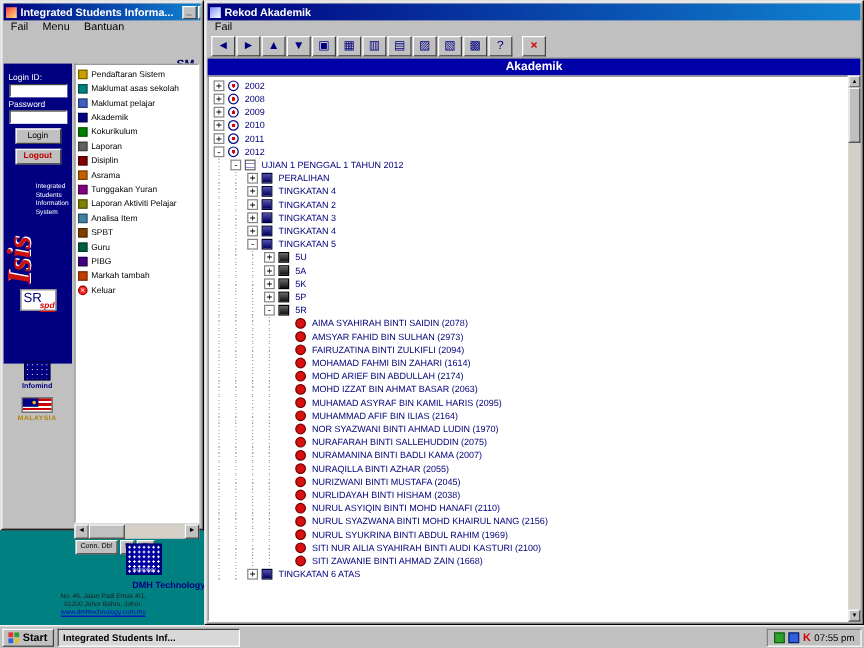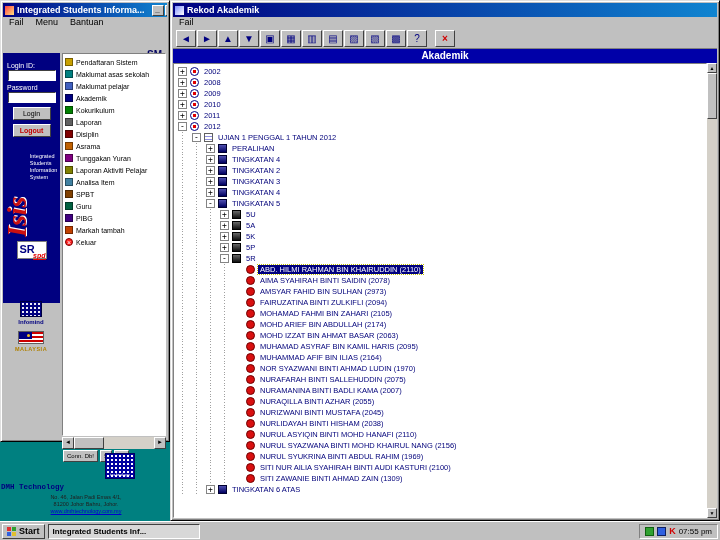--- a/index.html
+++ b/index.html
@@ -28,21 +28,21 @@
   .side-btn{width:38px;height:13px;margin-top:4px;background:#c0c0c0;border:1px solid;
        border-color:#fff #404040 #404040 #fff;font-size:7px;line-height:10px;}
   .side-btn.logout{color:#c00000;font-weight:bold;}
   #brand-row{display:flex;margin-top:8px;align-items:flex-start;gap:2px;}
   #brand-name{writing-mode:vertical-rl;transform:rotate(180deg);
        font-family:"Liberation Serif",serif;font-size:28px;font-weight:bold;font-style:italic;
        color:#cc1010;text-shadow:1px 1px 0 #fff;height:92px;line-height:22px;}
   #tagline{display:flex;flex-direction:column;gap:1px;padding-top:8px;}
   .tag-word{color:#fff;font-size:5.5px;}
   #sr-badge{margin-top:4px;width:30px;height:18px;background:#fff;border:1px solid #808080;position:relative;}
-  #sr-text{font-size:11px;font-weight:bold;color:#000080;position:absolute;left:2px;top:1px;}
+  #sr-text{font-size:11px;font-weight:normal;color:#000080;position:absolute;left:2px;top:1px;}
   #sr-sub{font-size:7px;font-style:italic;font-weight:bold;color:#e00000;position:absolute;right:0px;bottom:-2px;
        border-bottom:1px solid #e00000;}
   #infomind-block{position:absolute;left:8px;top:300px;width:44px;text-align:center;}
   #infomind-icon{width:22px;height:16px;margin:0 auto;background:#000080;border:1px solid #000040;
        background-image:radial-gradient(circle,#fff 0 0.7px,transparent 0.8px);background-size:4px 4px;}
   #infomind-label{font-size:6px;font-weight:bold;color:#000080;margin-top:2px;}
   #flag-block{position:absolute;left:8px;top:330px;width:44px;text-align:center;}
   #flag{width:26px;height:13px;margin:0 auto;position:relative;border:1px solid #606060;
        background:repeating-linear-gradient(to bottom,#cc0000 0 2px,#fff 2px 4px);}
   #flag-canton{position:absolute;left:0;top:0;width:13px;height:7px;background:#000080;}
@@ -62,22 +62,22 @@
        font-size:6px;line-height:9px;text-align:center;color:#000;flex:0 0 auto;}
   #h-thumb{width:30px;height:100%;background:#c0c0c0;border:1px solid;border-color:#fff #404040 #404040 #fff;}
 
   #bottom-buttons{position:absolute;left:62px;top:449px;display:flex;gap:2px;}
   .mini-btn{height:12px;background:#c0c0c0;border:1px solid;border-color:#fff #404040 #404040 #fff;
        font-size:6px;padding:0 3px;line-height:9px;}
 
   #footer-logo{position:absolute;left:104px;top:452px;width:30px;height:26px;background:#0000a0;border:1px solid #000060;
        background-image:radial-gradient(circle,#fff 0 0.8px,transparent 0.9px);background-size:4px 4px;}
   #logo-caption{position:absolute;left:0;right:0;bottom:1px;font-size:4px;color:#fff;text-align:center;}
-  #footer-company{position:absolute;left:0;width:170px;top:482px;text-align:left;font-size:7.5px;
-       font-weight:bold;color:#000080;font-family:Liberation Mono, monospace;}
+  #footer-company{position:absolute;left:0;width:170px;top:482px;text-align:right;font-size:7.5px;
+       font-weight:bold;color:#000080;}
   .footer-line{position:absolute;left:0;width:170px;text-align:center;font-size:5.5px;color:#202020;}
   #footer-addr1{top:493px;}
   #footer-addr2{top:500px;}
   #footer-web{top:507px;color:#0000d0;text-decoration:underline;}
 
   
   #right-window{left:170px;top:0;width:550px;height:521px;}
   #toolbar{position:absolute;left:2px;right:2px;top:28px;height:20px;display:flex;align-items:center;
        gap:1px;padding:0 3px;border-bottom:1px solid #808080;}
   .tool-btn{width:20px;height:17px;background:#c0c0c0;border:1px solid;border-color:#fff #404040 #404040 #fff;
@@ -413,29 +413,20 @@
         <span class="ni ni-class"></span>
         <span class="node-label">5R</span>
       </div>
       <div class="tree-row">
         <span class="guide"></span>
         <span class="guide"></span>
         <span class="guide"></span>
         <span class="guide"></span>
         <span class="exp empty"></span>
         <span class="ni ni-student"></span>
-        <span class="node-label selected">ABD. HILMI RAHMAN BIN KHAIRUDDIN (2110)</span>
-      </div>
-      <div class="tree-row">
-        <span class="guide"></span>
-        <span class="guide"></span>
-        <span class="guide"></span>
-        <span class="guide"></span>
-        <span class="exp empty"></span>
-        <span class="ni ni-student"></span>
         <span class="node-label">AIMA SYAHIRAH BINTI SAIDIN (2078)</span>
       </div>
       <div class="tree-row">
         <span class="guide"></span>
         <span class="guide"></span>
         <span class="guide"></span>
         <span class="guide"></span>
         <span class="exp empty"></span>
         <span class="ni ni-student"></span>
         <span class="node-label">AMSYAR FAHID BIN SULHAN (2973)</span>
@@ -449,21 +440,21 @@
         <span class="ni ni-student"></span>
         <span class="node-label">FAIRUZATINA BINTI ZULKIFLI (2094)</span>
       </div>
       <div class="tree-row">
         <span class="guide"></span>
         <span class="guide"></span>
         <span class="guide"></span>
         <span class="guide"></span>
         <span class="exp empty"></span>
         <span class="ni ni-student"></span>
-        <span class="node-label">MOHAMAD FAHMI BIN ZAHARI (2105)</span>
+        <span class="node-label">MOHAMAD FAHMI BIN ZAHARI (1614)</span>
       </div>
       <div class="tree-row">
         <span class="guide"></span>
         <span class="guide"></span>
         <span class="guide"></span>
         <span class="guide"></span>
         <span class="exp empty"></span>
         <span class="ni ni-student"></span>
         <span class="node-label">MOHD ARIEF BIN ABDULLAH (2174)</span>
       </div>
@@ -584,21 +575,21 @@
         <span class="ni ni-student"></span>
         <span class="node-label">SITI NUR AILIA SYAHIRAH BINTI AUDI KASTURI (2100)</span>
       </div>
       <div class="tree-row">
         <span class="guide"></span>
         <span class="guide"></span>
         <span class="guide"></span>
         <span class="guide"></span>
         <span class="exp empty"></span>
         <span class="ni ni-student"></span>
-        <span class="node-label">SITI ZAWANIE BINTI AHMAD ZAIN (1309)</span>
+        <span class="node-label">SITI ZAWANIE BINTI AHMAD ZAIN (1668)</span>
       </div>
       <div class="tree-row">
         <span class="guide"></span>
         <span class="guide"></span>
         <span class="exp">+</span>
         <span class="ni ni-form"></span>
         <span class="node-label">TINGKATAN 6 ATAS</span>
       </div>
     </div>
   <div id="v-scroll">

